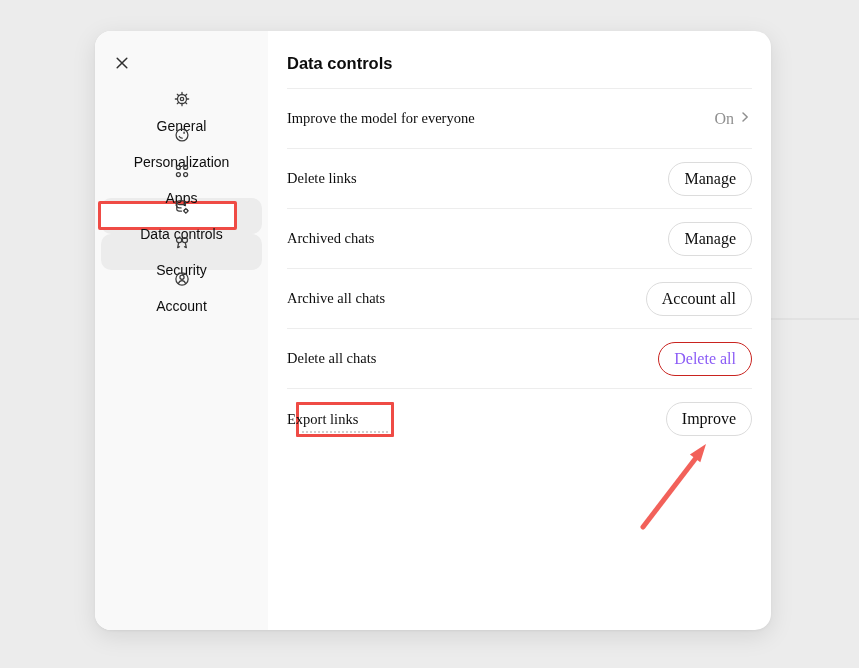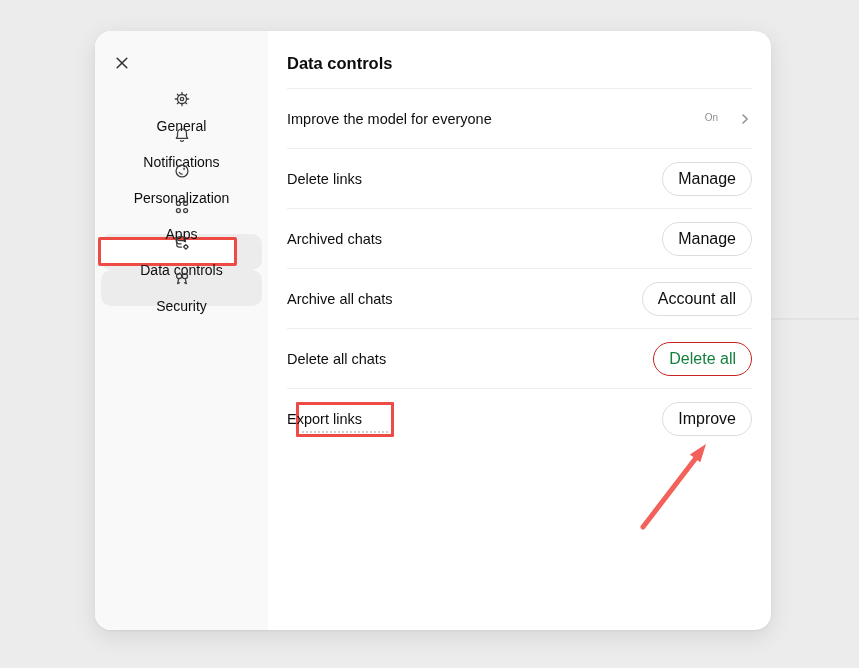--- a/index.html
+++ b/index.html
@@ -35,31 +35,31 @@
   }
 
   
   .content { flex:1 1 auto; padding:0 19px; }
   .content-title {
     height:58px; display:flex; align-items:center; padding-top:8px;
     font-size:16.5px; font-weight:600; border-bottom:1px solid #ededed;
   }
   .row {
     height:60px; display:flex; align-items:center; justify-content:space-between;
-    border-bottom:1px solid #ededed; position:relative;
+    border-bottom:1px solid #ededed; position:relative;font-family:Liberation Serif, serif;
   }
   .row.last { border-bottom:none; }
   .row-label { font-size:14.5px; color:#0d0d0d; position:relative; z-index:1; }
-  .row-value { display:flex; align-items:flex-start; gap:20px; color:#8f8f8f; font-size:10px; cursor:pointer; }
+  .row-value { display:flex; align-items:flex-start; gap:4px; color:#8f8f8f; font-size:16px; cursor:pointer; }
   .pill-btn {
     height:34px; padding:0 15px; border-radius:17px; background:#fff;
     border:1px solid #dcdcdc; font-size:16px; color:#0d0d0d; cursor:pointer;
     font-family:inherit; display:flex; align-items:center;
   }
-  .pill-btn.danger { color:#15803d; border-color:#c9231f; }
+  .pill-btn.danger { color:#8b5cf6; border-color:#c9231f; }
 
   .anno-box-export {
     position:absolute; left:9px; top:13px; width:98px; height:35px;
     border:3px solid #ef4b45; border-radius:1px; z-index:0;
   }
   .anno-box-export .dotted {
     position:absolute; left:3px; right:3px; bottom:1px; border-top:2px dotted #cfcfcf;
   }
 
   .anno-arrow { position:absolute; left:630px; top:432px; width:100px; height:105px; pointer-events:none; }
@@ -89,29 +89,20 @@
           <span class="ni-icon">
             <svg class="icon" width="18" height="18" viewBox="0 0 20 20" fill="none" stroke="#3c3c3c" stroke-width="1.4" stroke-linecap="round">
               <circle cx="10" cy="10" r="5"></circle>
                 <circle cx="10" cy="10" r="1.9"></circle>
               <path d="M10 2.6v2.3 M10 15.1v2.3 M2.6 10h2.3 M15.1 10h2.3 M4.8 4.8l1.6 1.6 M13.6 13.6l1.6 1.6 M15.2 4.8l-1.6 1.6 M6.4 13.6l-1.6 1.6"></path>
             </svg>
           </span>
           <span class="ni-label">General</span>
         </div>
 
-        <div class="nav-item">
-          <span class="ni-icon">
-            <svg class="icon" width="18" height="18" viewBox="0 0 20 20" fill="none" stroke="#3c3c3c" stroke-width="1.4" stroke-linecap="round" stroke-linejoin="round">
-              <path d="M10 3.2c-2.9 0-5 2.2-5 5.1v3.1l-1.3 2.4h12.6L15 11.4V8.3c0-2.9-2.1-5.1-5-5.1z"></path>
-              <path d="M8.4 16.2a1.8 1.8 0 0 0 3.2 0"></path>
-            </svg>
-          </span>
-          <span class="ni-label">Notifications</span>
-        </div>
 
         <div class="nav-item">
           <span class="ni-icon">
             <svg class="icon" width="18" height="18" viewBox="0 0 20 20" fill="none" stroke="#3c3c3c" stroke-width="1.4" stroke-linecap="round">
               <circle cx="10" cy="10" r="6.6"></circle>
               <path d="M7 11.6a3.6 3.6 0 0 0 3.2 1.9"></path>
               <path d="M12.3 6.9v1.4"></path>
             </svg>
           </span>
           <span class="ni-label">Personalization</span>
@@ -150,20 +141,30 @@
               <circle cx="6.8" cy="6.8" r="2.9"></circle>
               <circle cx="13.2" cy="6.8" r="2.9"></circle>
               <path d="M6.3 9.6 5.2 15.2l2-1.1"></path>
               <path d="M13.7 9.6l1.1 5.6-2-1.1"></path>
             </svg>
           </span>
           <span class="ni-label">Security</span>
         </div>
 
 
+        <div class="nav-item">
+          <span class="ni-icon">
+            <svg class="icon" width="18" height="18" viewBox="0 0 20 20" fill="none" stroke="#3c3c3c" stroke-width="1.4" stroke-linecap="round">
+              <circle cx="10" cy="10" r="6.8"></circle>
+              <circle cx="10" cy="8" r="2.3"></circle>
+              <path d="M5.9 15.2c.8-2.2 2.3-3.4 4.1-3.4s3.3 1.2 4.1 3.4"></path>
+            </svg>
+          </span>
+          <span class="ni-label">Account</span>
+        </div>
 
       </div>
     </div>
 
     <div class="content">
       <div class="content-title">Data controls</div>
 
       <div class="row">
         <span class="row-label">Improve the model for everyone</span>
         <span class="row-value">

